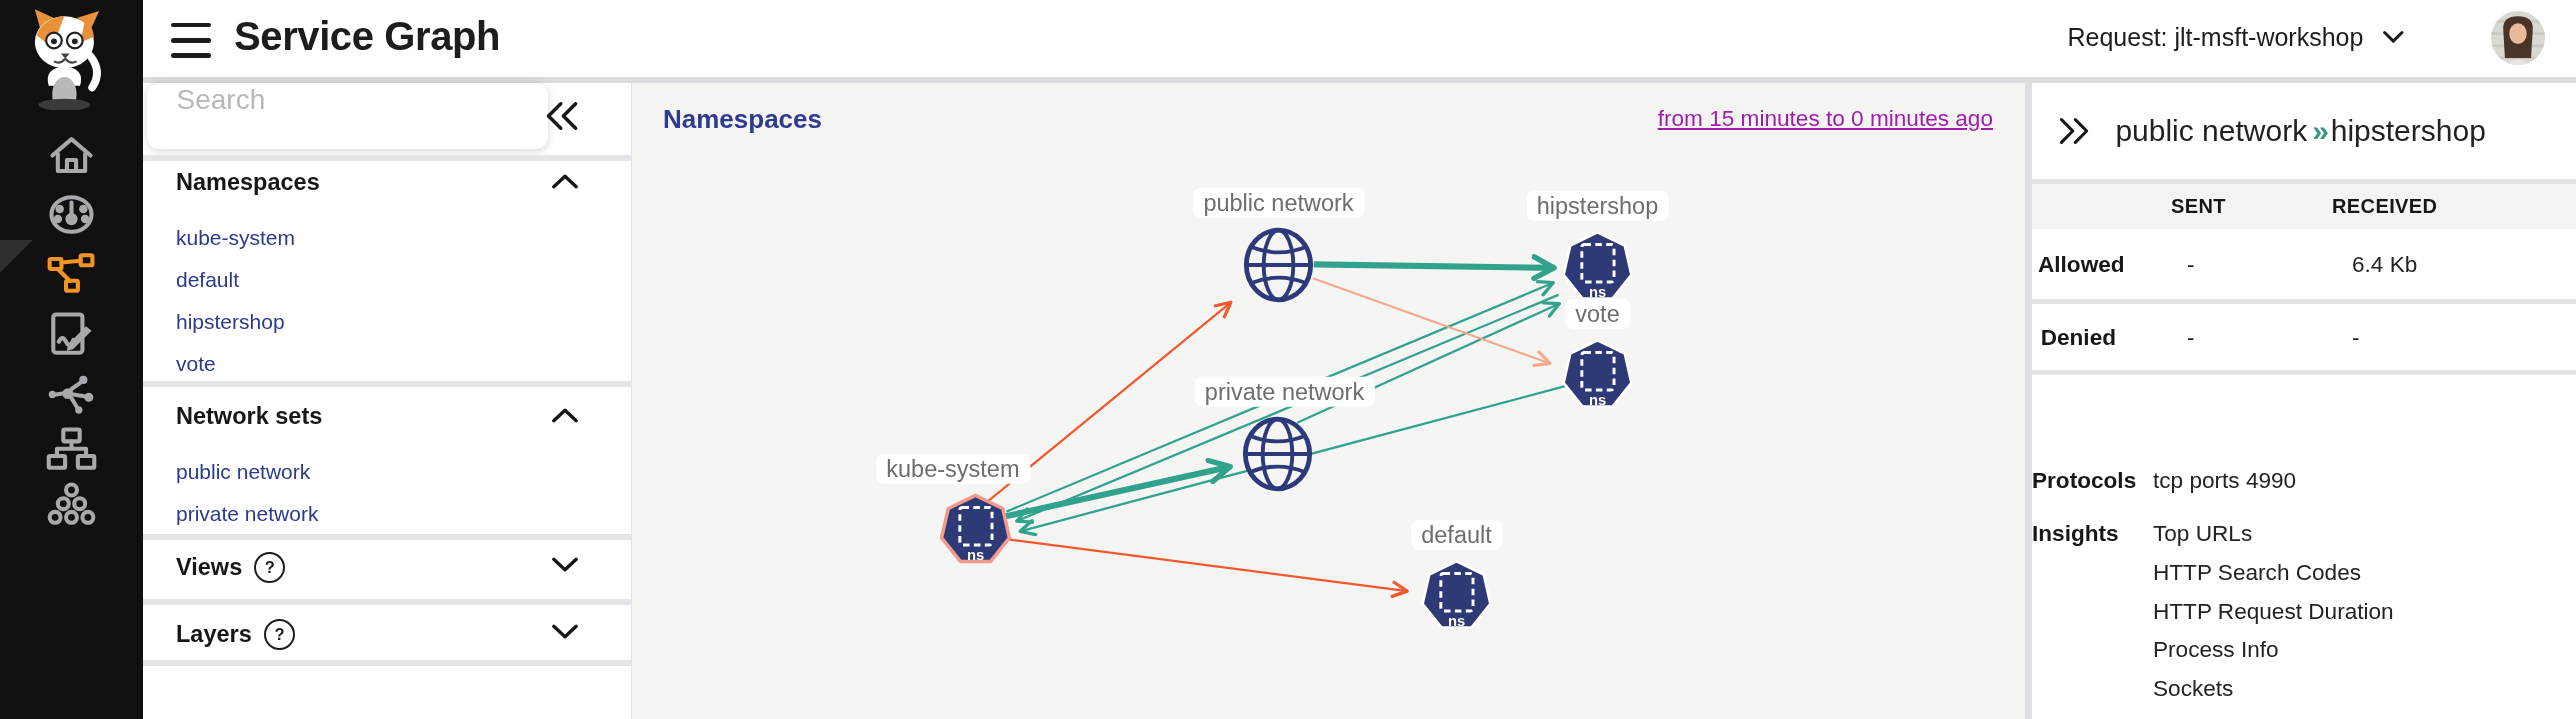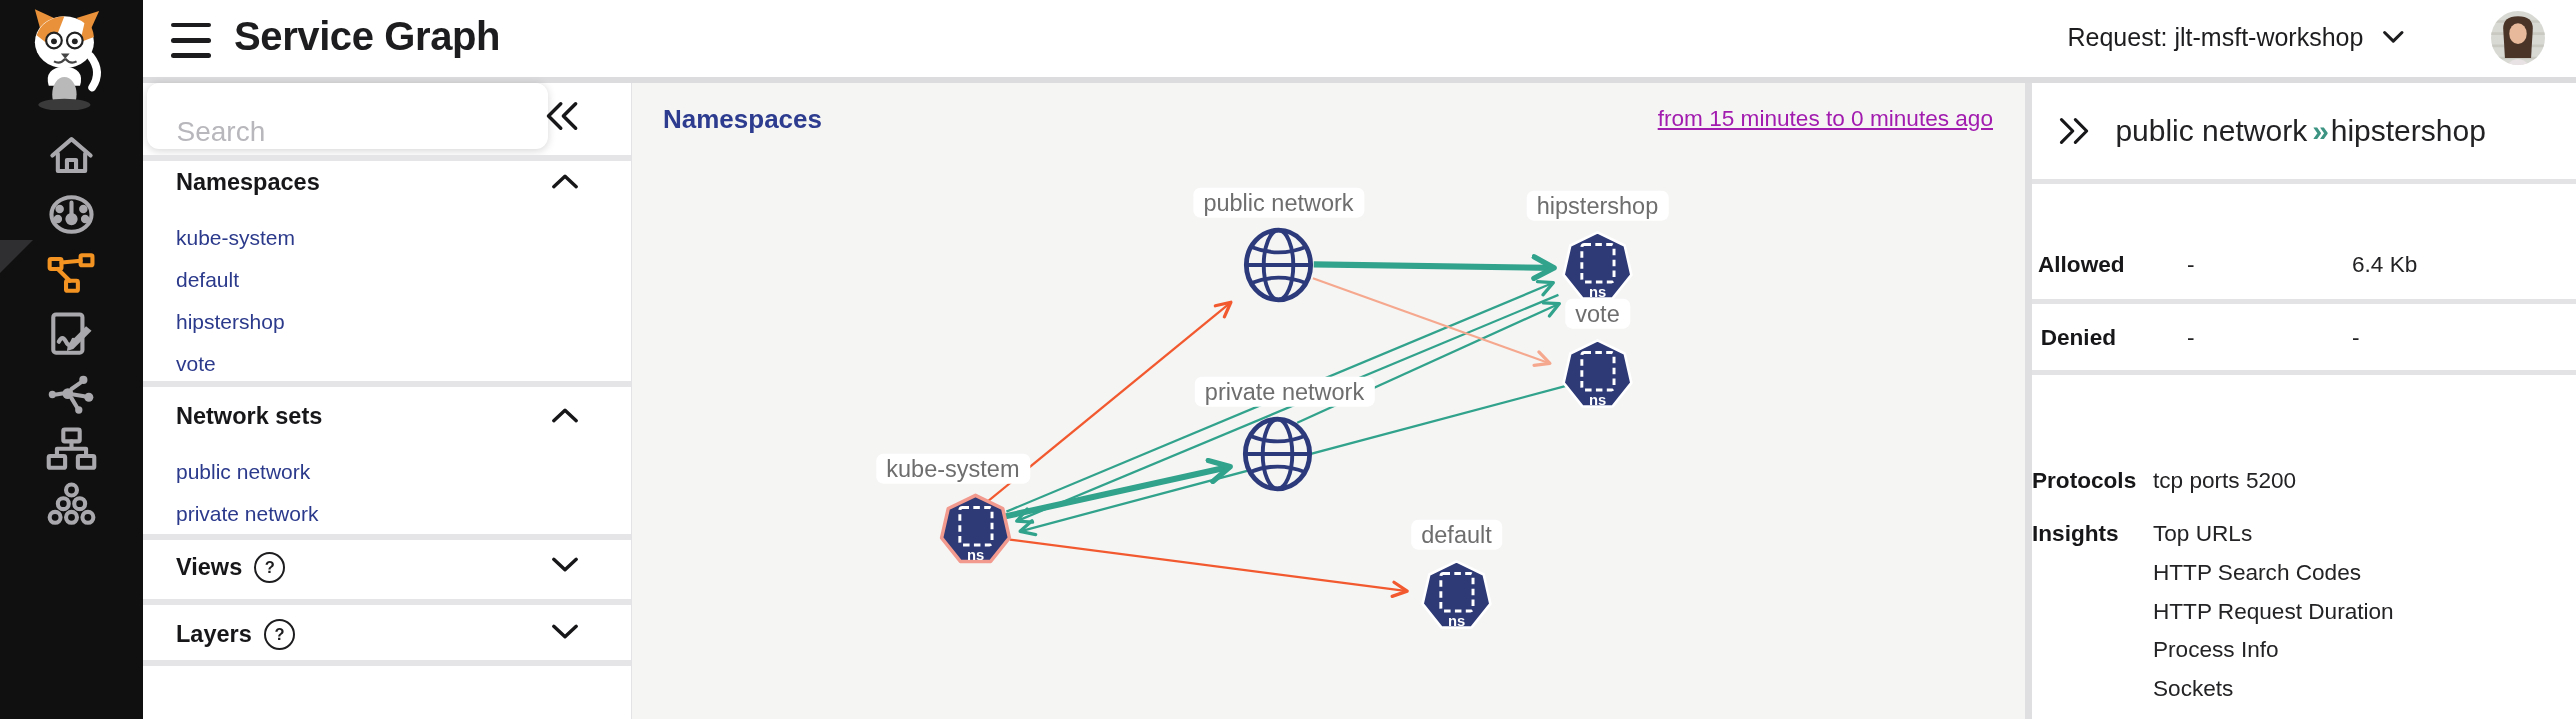--- a/index.html
+++ b/index.html
@@ -22,21 +22,21 @@
   .hamburger{position:absolute;left:28px;top:21px;width:40px;height:35px;cursor:pointer;
              display:flex;flex-direction:column;justify-content:space-between;padding:1.7px 0;}
   .hamburger span{display:block;height:4.8px;border-radius:2.6px;background:#1c1c1e;}
   .app-title{position:absolute;left:91px;top:14px;font-size:40px;font-weight:800;color:#1d1d1f;letter-spacing:-0.4px;}
   .cluster{position:absolute;right:171px;top:22.6px;font-size:25px;color:#1d1d1f;cursor:pointer;display:flex;align-items:center;gap:19px;}
   .avatar{position:absolute;right:31px;top:10.5px;width:54px;height:54px;border-radius:50%;overflow:hidden;cursor:pointer;}
 
   
   .sidepanel{position:absolute;left:143px;top:83px;width:488px;height:637px;background:#fff;}
   .search-card{position:absolute;left:3.5px;top:0px;width:401px;height:66px;background:#fff;
-               border-radius:12.2px;box-shadow:0 1.7px 8.7px rgba(0,0,0,.16);display:flex;align-items:flex-end;}
+               border-radius:12.2px;box-shadow:0 1.7px 8.7px rgba(0,0,0,.16);display:flex;align-items:flex-start;}
   .search-input{flex:1;border:none;outline:none;margin-left:28px;font-size:28px;color:#333;
                 font-family:"Liberation Sans","DejaVu Sans",sans-serif;background:transparent;}
   .search-input::placeholder{color:#b7b7bc;}
   .search-glass{margin-right:22.6px;cursor:pointer;}
   .collapse-left{position:absolute;left:397px;top:12.2px;width:45px;height:42px;display:flex;
                  align-items:center;justify-content:center;cursor:pointer;}
   .sp-divider{position:absolute;left:0;width:488px;height:6.1px;background:#e5e5e7;}
   .section-header{position:absolute;left:0;width:488px;height:42px;cursor:pointer;}
   .section-header .lbl{position:absolute;left:33px;top:3.5px;font-size:23.5px;font-weight:700;color:#17171a;display:flex;align-items:center;gap:12.2px;}
   .section-header .chev{position:absolute;right:51px;top:7px;}
@@ -330,34 +330,38 @@
             <polyline points="4,3 17,16 4,29" fill="none" stroke="#17171a" stroke-width="3.6" stroke-linecap="round" stroke-linejoin="round"></polyline>
             <polyline points="20,3 33,16 20,29" fill="none" stroke="#17171a" stroke-width="3.6" stroke-linecap="round" stroke-linejoin="round"></polyline>
           </svg>
       </span>
       <span class="dp-breadcrumb">
         <span>public network</span><span class="sep">»</span><span>hipstershop</span>
       </span>
     </div>
 
     <div class="dp-divider" style="top:96px"></div>
+    <div class="dp-band" style="top:101px;height:45px">
+      <span class="dp-colhead" style="left:139px;top:11.3px">SENT</span>
+      <span class="dp-colhead" style="left:300px;top:11.3px">RECEIVED</span>
+    </div>
 
     <span class="dp-rowlabel" style="left:6px;top:169px">Allowed</span>
     <span class="dp-val" style="left:155px;top:169px">-</span>
     <span class="dp-val" style="left:320px;top:169px">6.4 Kb</span>
     <div class="dp-divider" style="top:216px"></div>
 
     <span class="dp-rowlabel" style="left:0;top:242px">Denied</span>
     <span class="dp-val" style="left:155px;top:242px">-</span>
     <span class="dp-val" style="left:320px;top:242px">-</span>
     <div class="dp-divider" style="top:287px"></div>
 
 
     <span class="dp-rowlabel" style="left:0;top:385px">Protocols</span>
-    <span class="dp-val" style="left:121px;top:385px">tcp ports 5200</span>
+    <span class="dp-val" style="left:121px;top:385px">tcp ports 4990</span>
 
     <span class="dp-rowlabel" style="left:0;top:438px">Insights</span>
     <span class="dp-list-item" style="top:438px">Top URLs</span>
     <span class="dp-list-item" style="top:477px">HTTP Search Codes</span>
     <span class="dp-list-item" style="top:516px">HTTP Request Duration</span>
     <span class="dp-list-item" style="top:554px">Process Info</span>
     <span class="dp-list-item" style="top:593px">Sockets</span>
   </div>
 
 </div>

